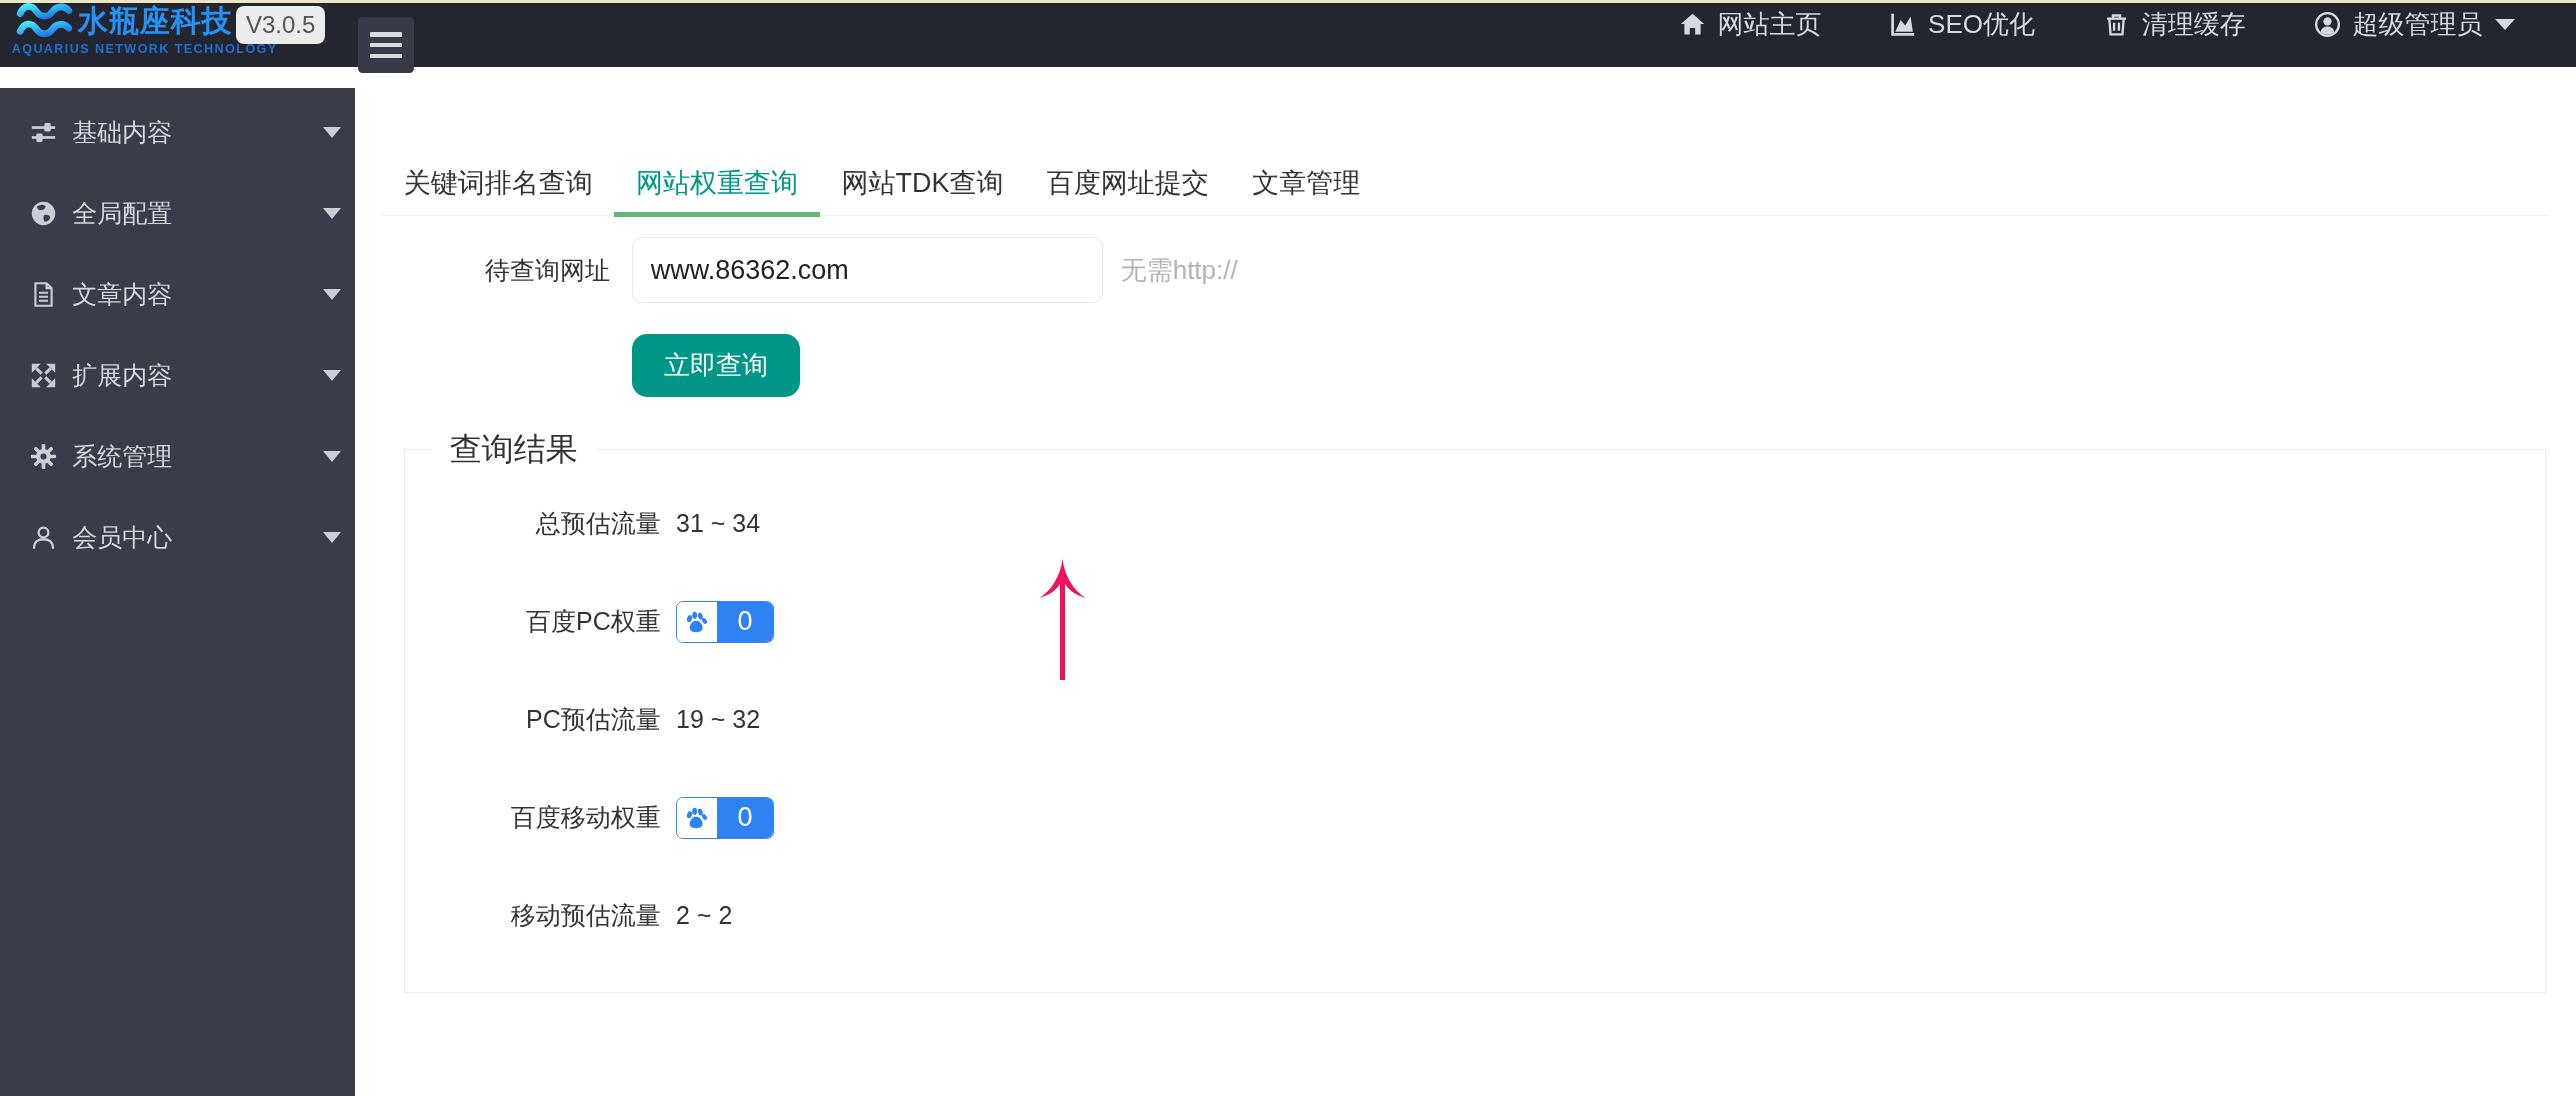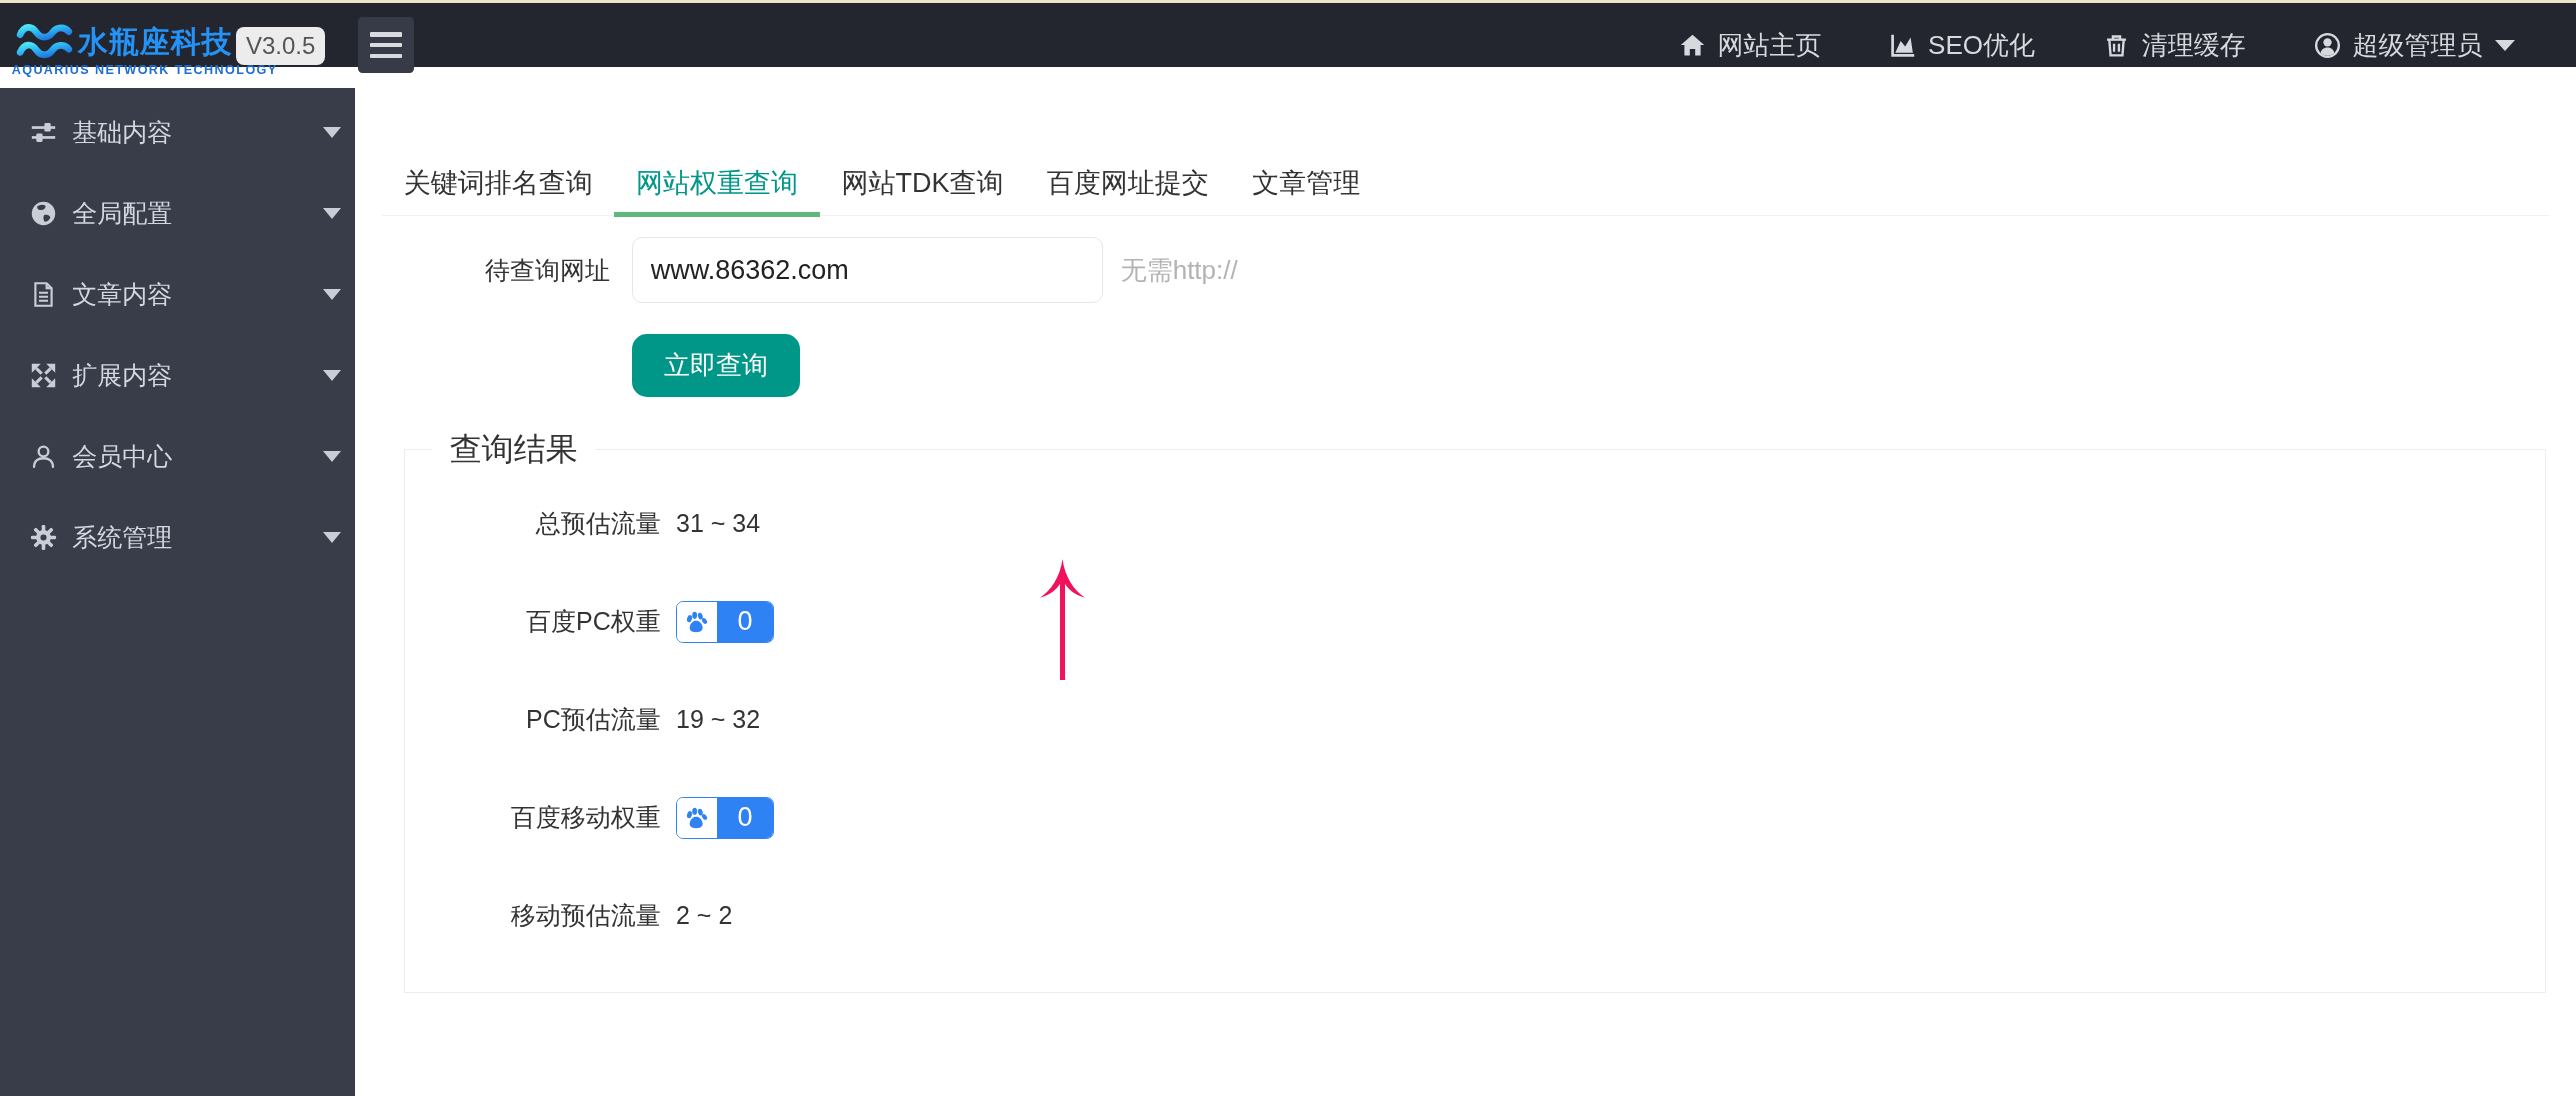--- a/index.html
+++ b/index.html
@@ -3,21 +3,21 @@
 <meta charset="utf-8">
 <style>
   html,body{margin:0;padding:0}
   body{
     width:2576px;height:1096px;overflow:hidden;background:#fff;
     font-family:"Liberation Sans","DejaVu Sans",sans-serif;
     -webkit-font-smoothing:antialiased;
   }
   .topline{height:2.7px;background:#ece6c6}
   
-  .header{position:relative;height:64px;background:#23262E;display:flex;align-items:flex-start}
+  .header{position:relative;height:64px;background:#23262E;display:flex;align-items:flex-end}
   .brand{position:relative;width:355px;height:85px;flex:0 0 auto;cursor:pointer}
   .brand .waves{position:absolute;left:16px;top:18px}
   .brand .title{position:absolute;left:78px;top:19px;font-size:30px;font-weight:bold;color:#2493F7;white-space:nowrap;letter-spacing:0.9px}
   .brand .ver{position:absolute;left:236px;top:24px;background:#ececec;color:#555;font-size:24px;line-height:38px;padding:0 10px;border-radius:8px;white-space:nowrap}
   .brand .sub{position:absolute;left:11.7px;top:60px;font-size:12.6px;font-weight:bold;color:#1d6fd4;letter-spacing:1.4px;white-space:nowrap}
   .toggle{position:absolute;left:358px;top:14.4px;width:56px;height:56px;background:#363B47;border-radius:4.5px;
     display:flex;flex-direction:column;justify-content:center;align-items:center;gap:6.3px;cursor:pointer}
   .toggle i{display:block;width:32px;height:4.5px;background:#d8dbe0;border-radius:0.9px}
   .nav{margin-left:auto;display:flex;align-items:center;padding-right:27px}
   .nav-item{display:flex;align-items:center;padding:0 34px;height:85px;color:#d6d9de;font-size:26px;cursor:pointer;white-space:nowrap}
@@ -166,46 +166,46 @@
       <svg width="27" height="27" viewBox="0 0 30 30">
         <path fill="currentColor" d="M2 2 h10 L2 12 Z M28 2 v10 L18 2 Z M2 28 V18 l10 10 Z M28 28 H18 l10 -10 Z"></path>
         <path stroke="currentColor" stroke-width="3.4" d="M7 7 l6 6 M23 7 l-6 6 M7 23 l6 -6 M23 23 l-6 -6"></path>
       </svg>
     </span>
     <span class="lbl">扩展内容</span>
     <span class="side-caret"></span>
   </div>
   <div class="side-item">
     <span class="icn">
-      <svg width="27" height="27" viewBox="0 0 30 30" fill="none" stroke="currentColor" stroke-width="2.6" stroke-linecap="round">
-        <circle cx="15" cy="9.5" r="5.4"></circle>
-        <path d="M4.5 26.5 c0 -6.8 5 -9.6 10.5 -9.6 s10.5 2.8 10.5 9.6"></path>
-      </svg>
-    </span>
-    <span class="lbl">会员中心</span>
-    <span class="side-caret"></span>
-  </div>
-  <div class="side-item">
-    <span class="icn">
       <svg width="27" height="27" viewBox="0 0 30 30">
         <g fill="currentColor">
           <rect x="13" y="1" width="4" height="8" rx="1.4"></rect>
           <rect x="13" y="1" width="4" height="8" rx="1.4" transform="rotate(45 15 15)"></rect>
           <rect x="13" y="1" width="4" height="8" rx="1.4" transform="rotate(90 15 15)"></rect>
           <rect x="13" y="1" width="4" height="8" rx="1.4" transform="rotate(135 15 15)"></rect>
           <rect x="13" y="1" width="4" height="8" rx="1.4" transform="rotate(180 15 15)"></rect>
           <rect x="13" y="1" width="4" height="8" rx="1.4" transform="rotate(225 15 15)"></rect>
           <rect x="13" y="1" width="4" height="8" rx="1.4" transform="rotate(270 15 15)"></rect>
           <rect x="13" y="1" width="4" height="8" rx="1.4" transform="rotate(315 15 15)"></rect>
           <circle cx="15" cy="15" r="8.2"></circle>
         </g>
         <circle cx="15" cy="15" r="3.4" fill="#393D49"></circle>
       </svg>
     </span>
     <span class="lbl">系统管理</span>
+    <span class="side-caret"></span>
+  </div>
+  <div class="side-item">
+    <span class="icn">
+      <svg width="27" height="27" viewBox="0 0 30 30" fill="none" stroke="currentColor" stroke-width="2.6" stroke-linecap="round">
+        <circle cx="15" cy="9.5" r="5.4"></circle>
+        <path d="M4.5 26.5 c0 -6.8 5 -9.6 10.5 -9.6 s10.5 2.8 10.5 9.6"></path>
+      </svg>
+    </span>
+    <span class="lbl">会员中心</span>
     <span class="side-caret"></span>
   </div>
 </div>
 
 <div class="main">
 
   <div class="tabs">
     <div class="tab">关键词排名查询</div>
     <div class="tab active">网站权重查询</div>
     <div class="tab">网站TDK查询</div>

